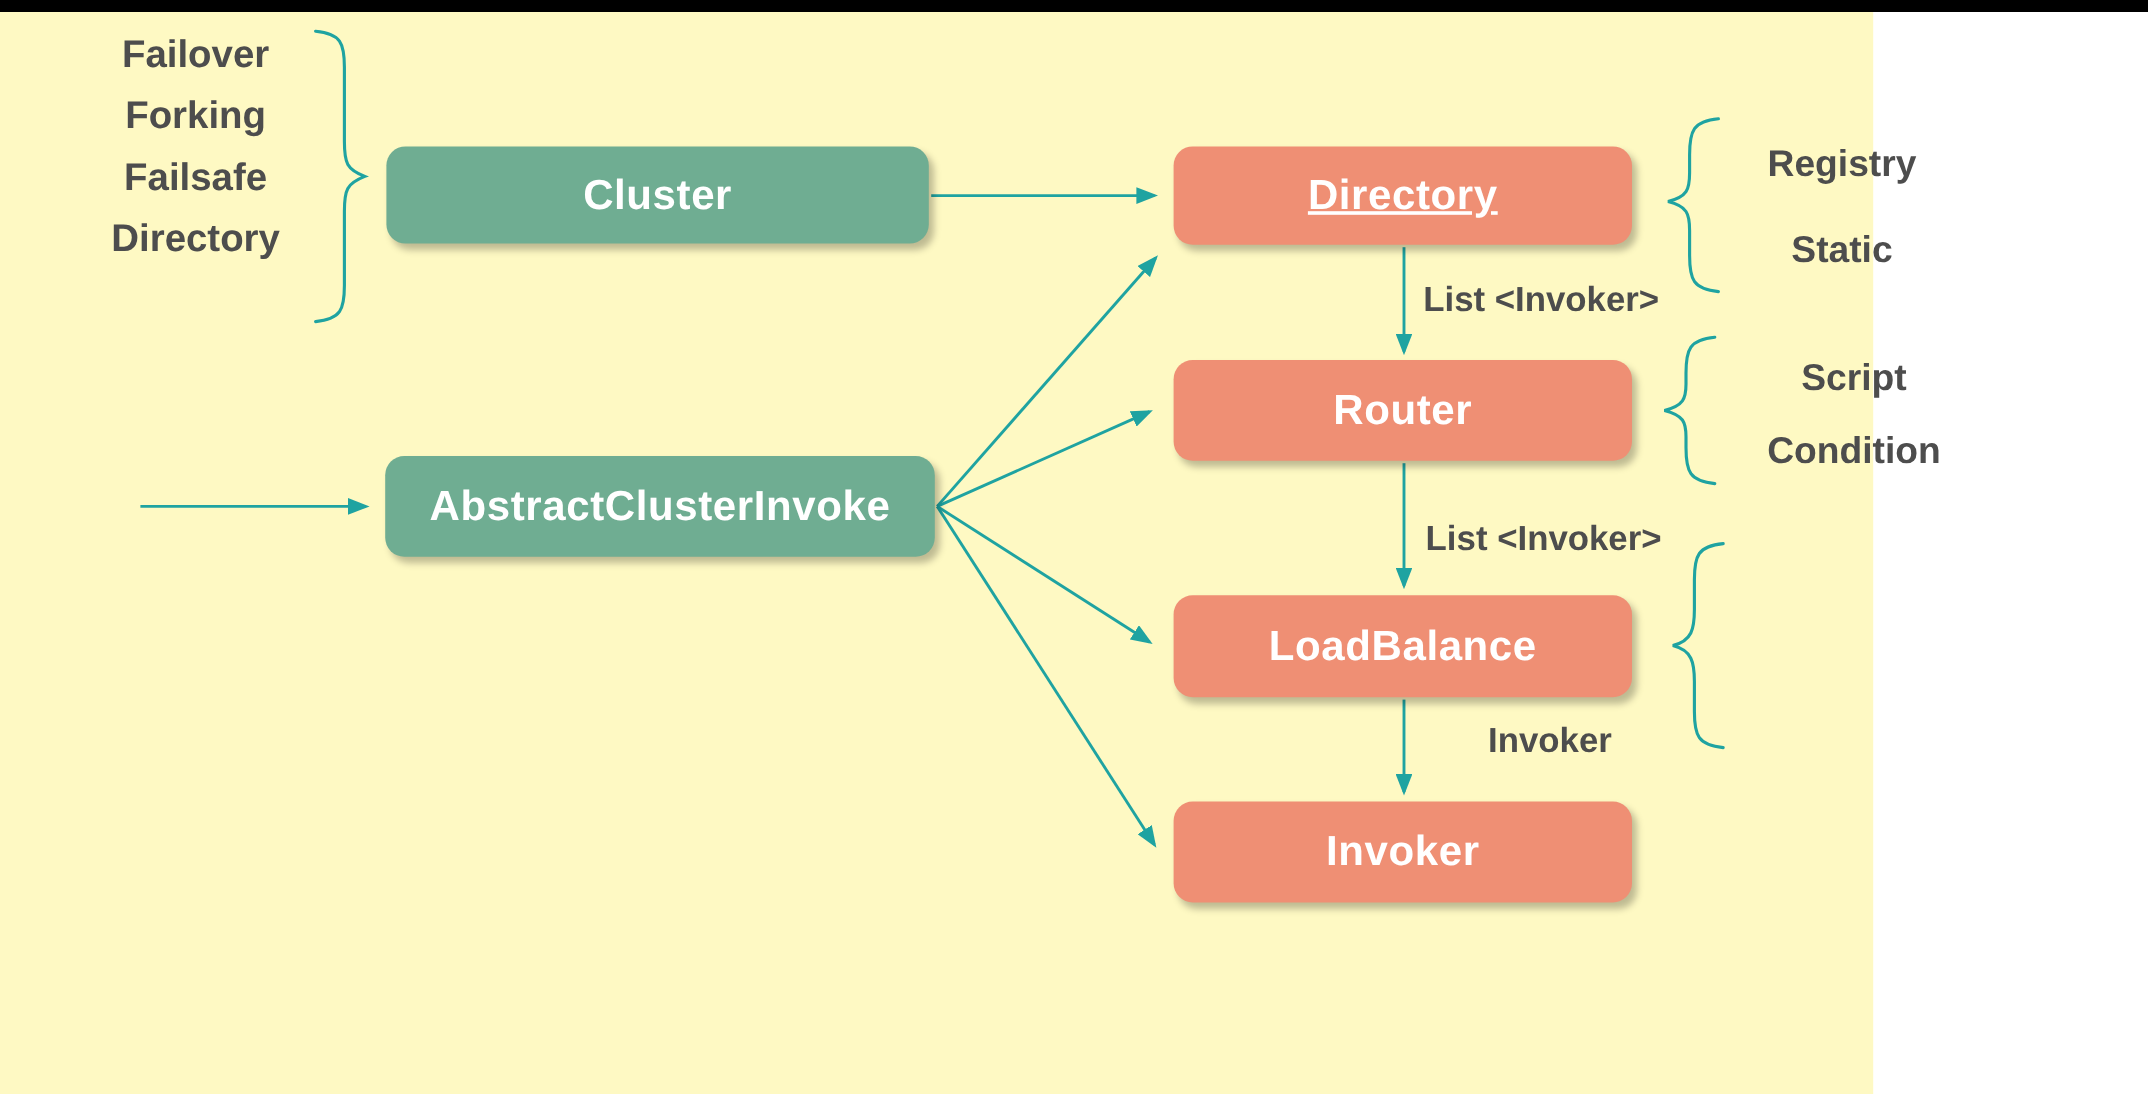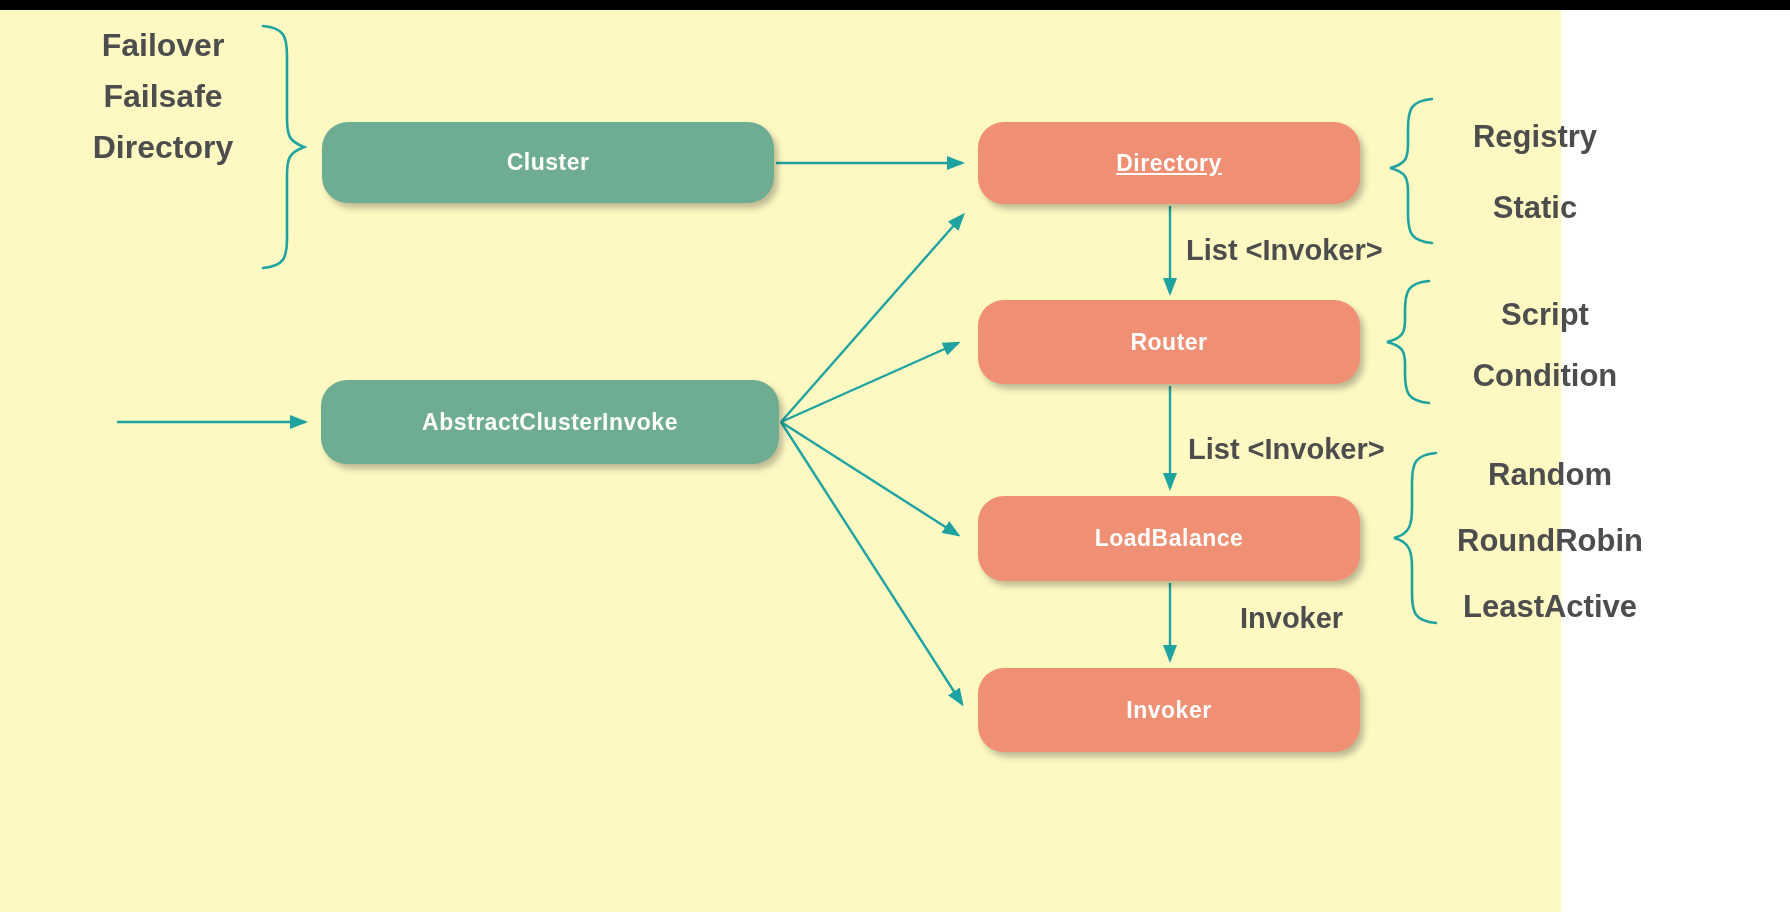--- a/index.html
+++ b/index.html
@@ -9,21 +9,21 @@
   *{margin:0;padding:0;box-sizing:border-box;}
   html,body{width:1790px;height:912px;background:#fff;overflow:hidden;
     font-family:"Liberation Sans","DejaVu Sans",sans-serif;}
   .stage{position:relative;width:1561px;height:912px;background:#fef9c3;}
   .topbar{position:absolute;left:0;top:0;width:1790px;height:10px;background:var(--bar);}
   svg.connectors{position:absolute;left:0;top:0;width:1790px;height:912px;z-index:1;}
   .edge{stroke:var(--teal);stroke-width:2.4;fill:none;}
   .brace{stroke:var(--teal);stroke-width:2.6;fill:none;stroke-linecap:round;}
   .ah{fill:var(--teal);}
   .box{position:absolute;z-index:2;display:flex;align-items:center;justify-content:center;
-    border-radius:26px;color:#fff;font-weight:600;font-size:23px;letter-spacing:.5px;
+    border-radius:16px;color:#fff;font-weight:600;font-size:35px;letter-spacing:.5px;
     box-shadow:4px 5px 6px rgba(0,0,0,.25);}
   .box.green{background:var(--green);}
   .box.salmon{background:var(--salmon);}
   .b-cluster{left:322px;top:122px;width:452px;height:81px;}
   .b-aci{left:321px;top:380px;width:458px;height:84px;}
   .b-directory{left:978px;top:122px;width:382px;height:82px;text-decoration:underline;}
   .b-router{left:978px;top:300px;width:382px;height:84px;}
   .b-loadbalance{left:978px;top:496px;width:382px;height:85px;}
   .b-invoker{left:978px;top:668px;width:382px;height:84px;}
   .glist{position:absolute;z-index:2;color:var(--text);font-weight:600;text-align:center;}
@@ -75,20 +75,21 @@
     <path class="edge" marker-end="url(#ah)" d="M 1170 386 L 1170 488"></path>
     <path class="edge" marker-end="url(#ah)" d="M 1170 583 L 1170 660"></path>
 
     <path class="brace" d="M 1432 99 C 1411 101 1408 109 1408 129 L 1408 144 C 1408 158 1406 164 1390 168 C 1406 172 1408 178 1408 192 L 1408 213 C 1408 233 1411 241 1432 243"></path>
     <path class="brace" d="M 1429 281 C 1408 283 1405 291 1405 311 L 1405 320 C 1405 332 1403 338 1387 342 C 1403 346 1405 352 1405 364 L 1405 373 C 1405 393 1408 401 1429 403"></path>
     <path class="brace" d="M 1436 453 C 1415 455 1412 463 1412 483 L 1412 508 C 1412 524 1410 534 1394 538 C 1410 542 1412 552 1412 568 L 1412 593 C 1412 613 1415 621 1436 623"></path>
   </svg>
 
   <div class="glist l-strategies">
     <div class="row">Failover</div>
+    <div class="row">Forking</div>
     <div class="row">Failsafe</div>
     <div class="row">Directory</div>
   </div>
 
   <div class="box green b-cluster">Cluster</div>
   <div class="box green b-aci">AbstractClusterInvoke</div>
   <div class="box salmon b-directory">Directory</div>
   <div class="box salmon b-loadbalance">LoadBalance</div>
   <div class="box salmon b-router">Router</div>
   <div class="box salmon b-invoker">Invoker</div>
@@ -98,20 +99,15 @@
   <div class="edge-label el-3">Invoker</div>
 
   <div class="glist l-directory">
     <div class="row">Registry</div>
     <div class="row">Static</div>
   </div>
   <div class="glist l-router">
     <div class="row">Script</div>
     <div class="row">Condition</div>
   </div>
-  <div class="glist l-loadbalance">
-    <div class="row">Random</div>
-    <div class="row">RoundRobin</div>
-    <div class="row">LeastActive</div>
-  </div>
 
 
 </div>
 
 </body></html>

